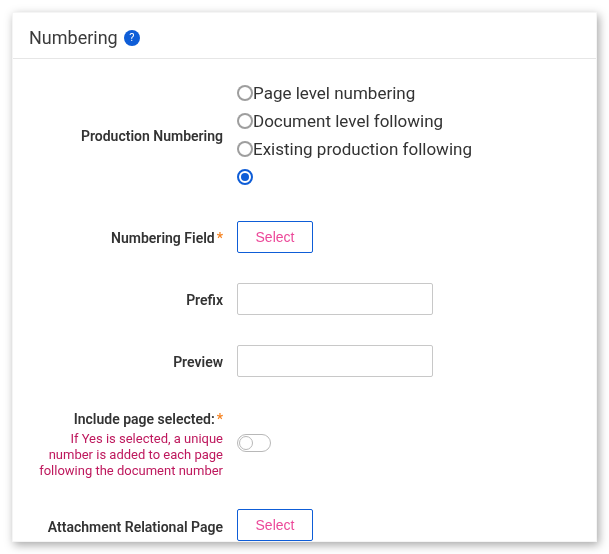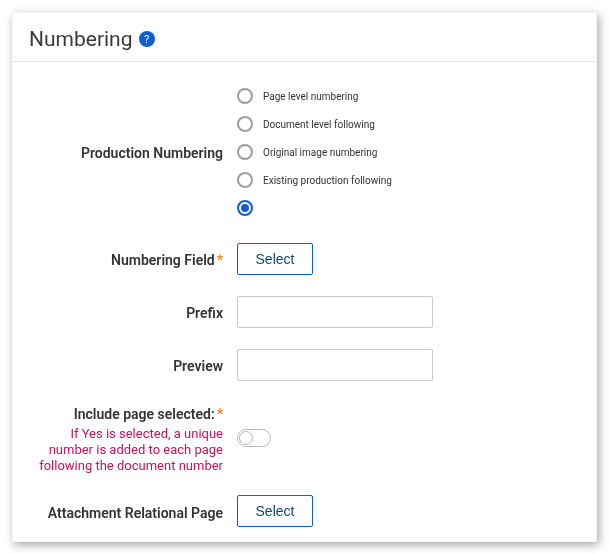--- a/index.html
+++ b/index.html
@@ -19,21 +19,21 @@
     overflow: hidden;
   }
   .panel-header {
     display: flex;
     align-items: center;
     gap: 6px;
     padding: 14px 16px 10px 16px;
     border-bottom: 1px solid #e6e6e6;
   }
   .panel-title {
-    font-size: 21px;
+    font-size: 18px;
     font-weight: 400;
     color: #3b3b3b;
   }
   .help-icon {
     width: 16px;
     height: 16px;
     border-radius: 50%;
     background: #0e5dd7;
     color: #fff;
     display: inline-flex;
@@ -44,21 +44,21 @@
   } 
   
   .form {
     padding: 20px 16px 0 16px;
   }
   .row {
     display: flex;
     align-items: center;
     margin-bottom: 4px;
   }
-  .row.spaced { margin-top: 21px; margin-bottom: 0; }
+  .row.spaced { margin-top: 30px; margin-bottom: 0; }
   .label-col {
     flex: 0 0 208px;
     text-align: right;
     padding-right: 14px;
     padding-top: 4px;
     font-size: 14px;
     font-weight: 600;
     color: #333;
     line-height: 1.25;
   }
@@ -76,23 +76,22 @@
     color: #be185d;
     margin-top: 2px;
   }
   .ctrl-col {
     flex: 1 1 auto;
     padding-top: 0;
   }
   .radio-item {
     display: flex;
     align-items: center;
-    gap: 10px;
     height: 28px;
-    font-size: 10px;
+    font-size: 17px;
     color: #333;
     cursor: pointer;
   }
   .radio {
     width: 16px;
     height: 16px;
     border: 2px solid rgba(0,0,0,0.38);
     border-radius: 50%;
     display: inline-block;
     position: relative;
@@ -109,21 +108,21 @@
     width: 8px; height: 8px;
     background: #0e5dd7;
     border-radius: 50%;
   }
   .select-btn {
     height: 32px;
     min-width: 76px;
     padding: 0 16px;
     border: 1px solid #0e5dd7;
     background: #fff;
-    color: #0c4a6e;
+    color: #ec4899;
     font-size: 14px;
     cursor: pointer;
     border-radius: 2px;
   }
   .text-input {
     width: 196px;
     height: 32px;
     border: 1px solid #c8c8c8;
     padding: 0 8px;
     font-size: 14px;
@@ -169,24 +168,20 @@
         <div class="radio-item">
           <span class="radio"></span>
           <span>Page level numbering</span>
         </div>
         <div class="radio-item">
           <span class="radio"></span>
           <span>Document level following</span>
         </div>
         <div class="radio-item">
           <span class="radio"></span>
-          <span>Original image numbering</span>
-        </div>
-        <div class="radio-item">
-          <span class="radio"></span>
           <span>Existing production following</span>
         </div>
         <div class="radio-item">
           <span class="radio checked"></span>
         </div>
       </div>
     </div>
 
     <div class="row spaced">
       <div class="label-col">

